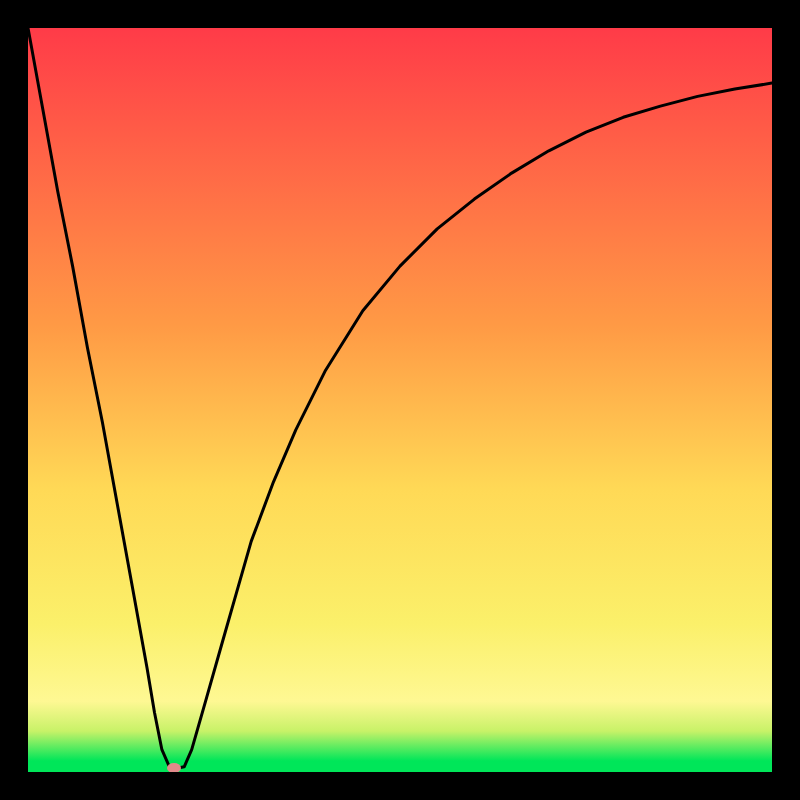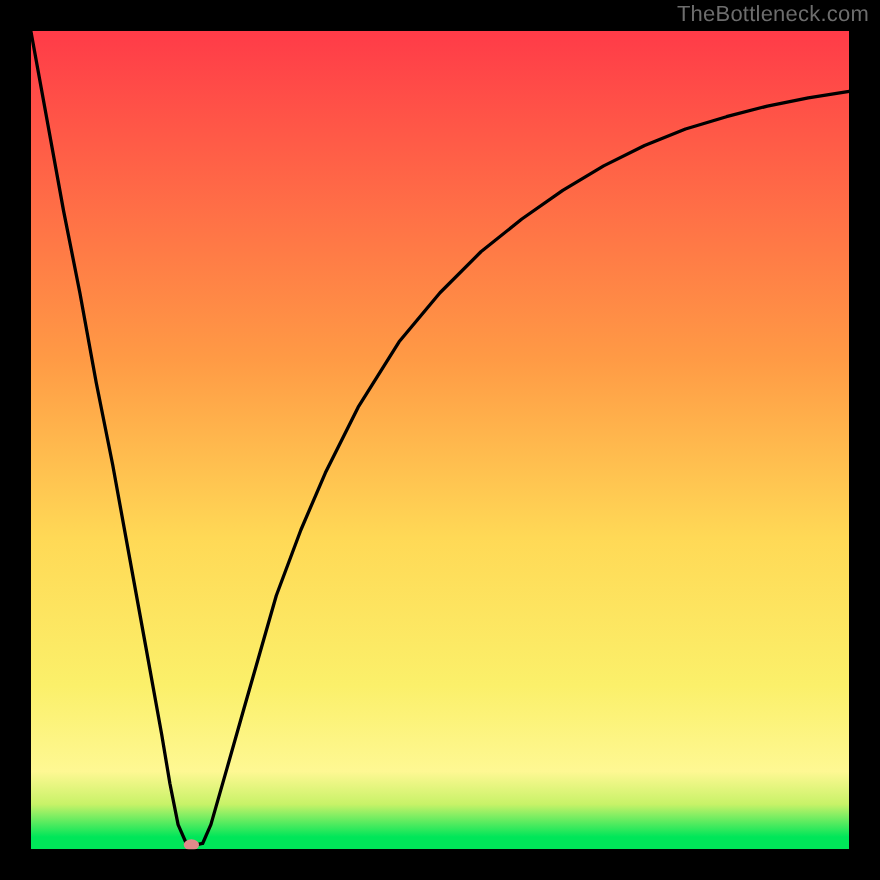--- a/index.html
+++ b/index.html
@@ -74,15 +74,14 @@
       <rect x="0" y="0" width="744" height="744" fill="url(#bg-grad)"></rect>
     </svg>
 
     <svg class="curve-svg" viewBox="0 0 744 744" preserveAspectRatio="none">
       <polyline id="curve-poly" fill="none" stroke-width="3" stroke-linejoin="round" stroke-linecap="round" points="0.0,0.0 14.9,81.8 29.8,163.7 44.6,238.1 59.5,319.9 74.4,394.3 89.3,476.2 104.2,558.0 119.0,639.8 126.5,684.5 133.9,721.7 141.4,738.8 148.8,740.3 156.2,738.8 163.7,721.7 178.6,669.6 193.4,617.5 208.3,565.4 223.2,513.4 245.5,453.8 267.8,401.8 297.6,342.2 334.8,282.7 372.0,238.1 409.2,200.9 446.4,171.1 483.6,145.1 520.8,122.8 558.0,104.2 595.2,89.3 632.4,78.1 669.6,68.4 706.8,61.0 744.0,55.1" stroke="#000000"></polyline>
     </svg>
 
     <div class="marker" id="marker" style="left: 145.824px; top: 740.28px; background: rgb(224, 138, 138);"></div>
   </div>
 
-  <div class="watermark">TheBottleneck.com</div>
 
 </div>
 
 </body></html>

